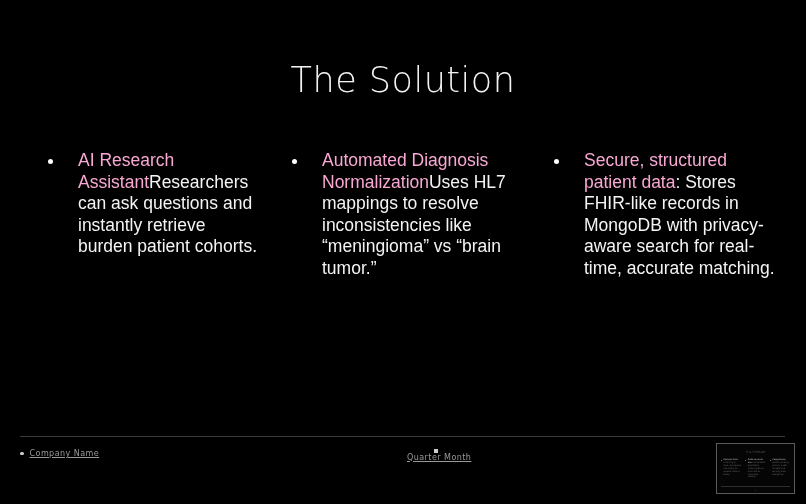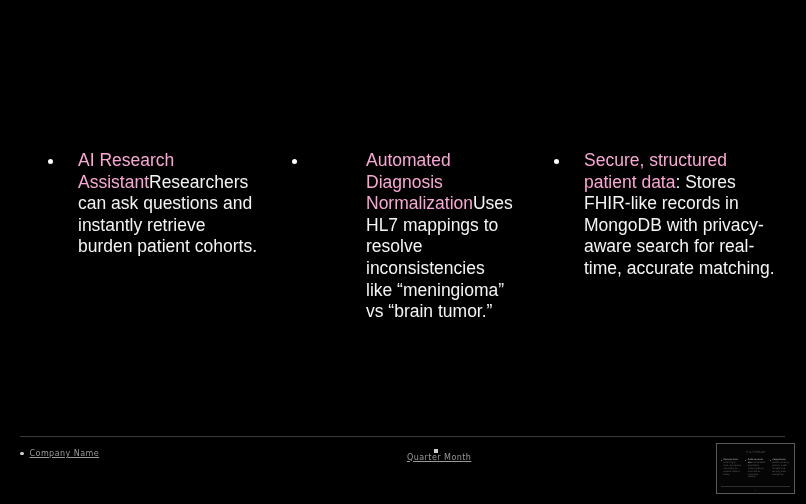--- a/index.html
+++ b/index.html
@@ -38,21 +38,21 @@
     display:flex;
     align-items:flex-start;
   }
 
   .columns { display:block; }
   .column {
     position:absolute;
     top:0;
   }
   .column.c1 { left:48px;  width:215px; }
-  .column.c2 { left:292px; width:222px;gap:44px; }
+  .column.c2 { left:292px; width:222px; }
   .column.c3 { left:554px; width:222px; }
   .column.c1, .column.c2, .column.c3 { padding-left:0; margin-left:0; }
 
   .bullet-dot {
     flex:0 0 auto;
     width:5px; height:5px;
     border-radius:50%;
     background:#ffffff;
     margin-top:9px;
     margin-right:0;
@@ -160,20 +160,21 @@
     font-size:1.8px;
     color:#555;
     font-family:"DejaVu Sans", sans-serif;
   }
 </style>
 </head>
 <body>
 
 <div class="slide">
 
+  <h1 class="slide-title">The Solution</h1>
 
   <div class="columns">
 
     <div class="column c1">
       <span class="bullet-dot"></span>
       <div class="col-body">
         <span class="col-lead">AI Research Assistant</span><span>Researchers can ask questions and instantly retrieve burden patient cohorts.</span>
       </div>
     </div>
 

